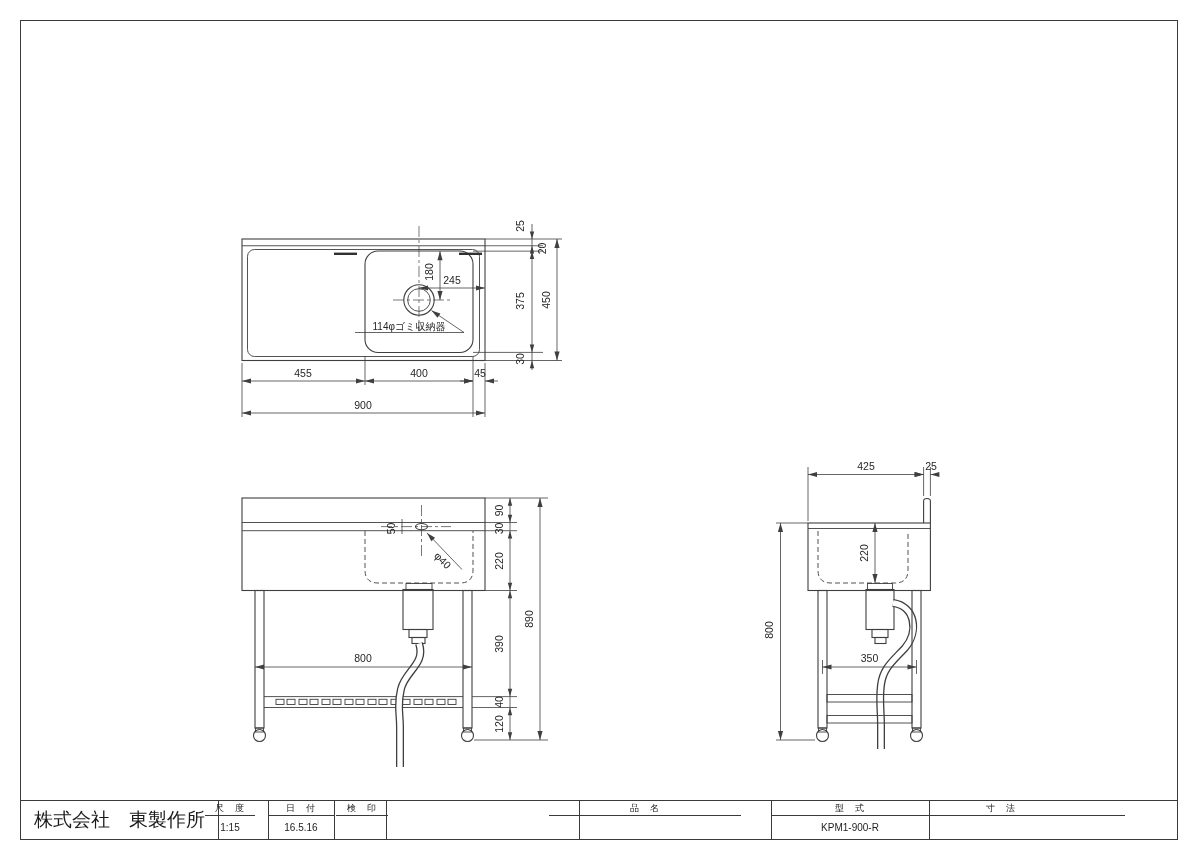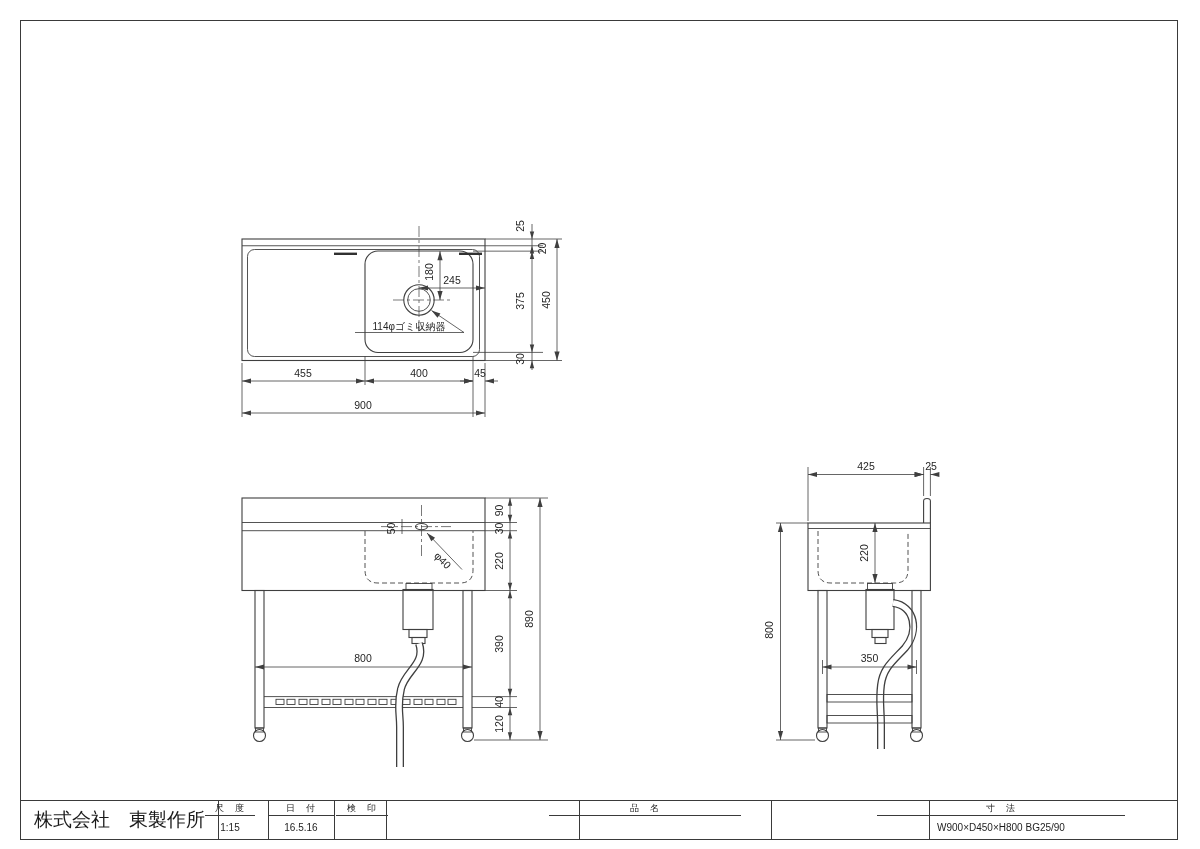--- a/index.html
+++ b/index.html
@@ -234,19 +234,22 @@
     <div class="vl"></div>
   </div>
   <div class="vline" style="left:365px"></div>
 
   <div class="vline" style="left:558px"></div>
   <div class="col" style="left:528px;width:192px">
     <div class="hd">品　名</div>
   </div>
   <div class="vline" style="left:750px"></div>
 
+  <div class="col" style="left:750px;width:158px">
+    <div class="hd">型　式</div>
+    <div class="vl">KPM1-900-R</div>
+  </div>
   <div class="vline" style="left:908px"></div>
 
   <div class="col" style="left:856px;width:248px">
     <div class="hd">寸　法</div>
-    <div class="vl">W900×D450×H800 BG25/90</div>
   </div>
 </div>
 
 </body></html>

